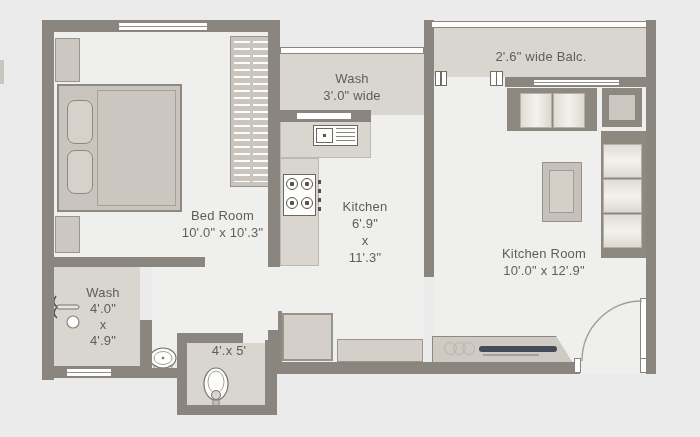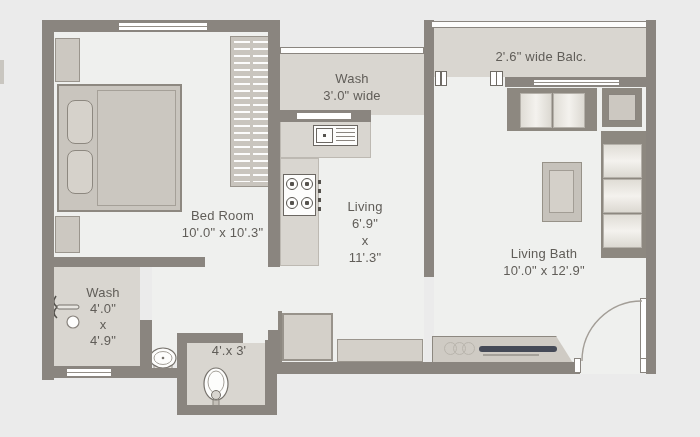--- a/index.html
+++ b/index.html
@@ -156,35 +156,35 @@
 
   <div class="label" style="left:150px;top:207px;width:145px">
     <div>Bed Room</div>
     <div>10'.0" x 10'.3"</div>
   </div>
   <div class="label" style="left:292px;top:70px;width:120px">
     <div>Wash</div>
     <div>3'.0" wide</div>
   </div>
   <div class="label" style="left:305px;top:198px;width:120px">
-    <div>Living</div>
+    <div>Kitchen</div>
     <div>6'.9"</div>
     <div>x</div>
     <div>11'.3"</div>
   </div>
   <div class="label" style="left:460px;top:48px;width:162px">
     <div>2'.6" wide Balc.</div>
   </div>
   <div class="label" style="left:463px;top:245px;width:162px">
-    <div>Living Bath</div>
+    <div>Kitchen Room</div>
     <div>10'.0" x 12'.9"</div>
   </div>
   <div class="label" style="left:63px;top:285px;width:80px;line-height:16px">
     <div>Wash</div>
     <div>4'.0"</div>
     <div>x</div>
     <div>4'.9"</div>
   </div>
   <div class="label" style="left:189px;top:343px;width:80px;line-height:16px">
-    <div>4'.x 3'</div>
+    <div>4'.x 5'</div>
   </div>
 
 </div>
 
 </body></html>

